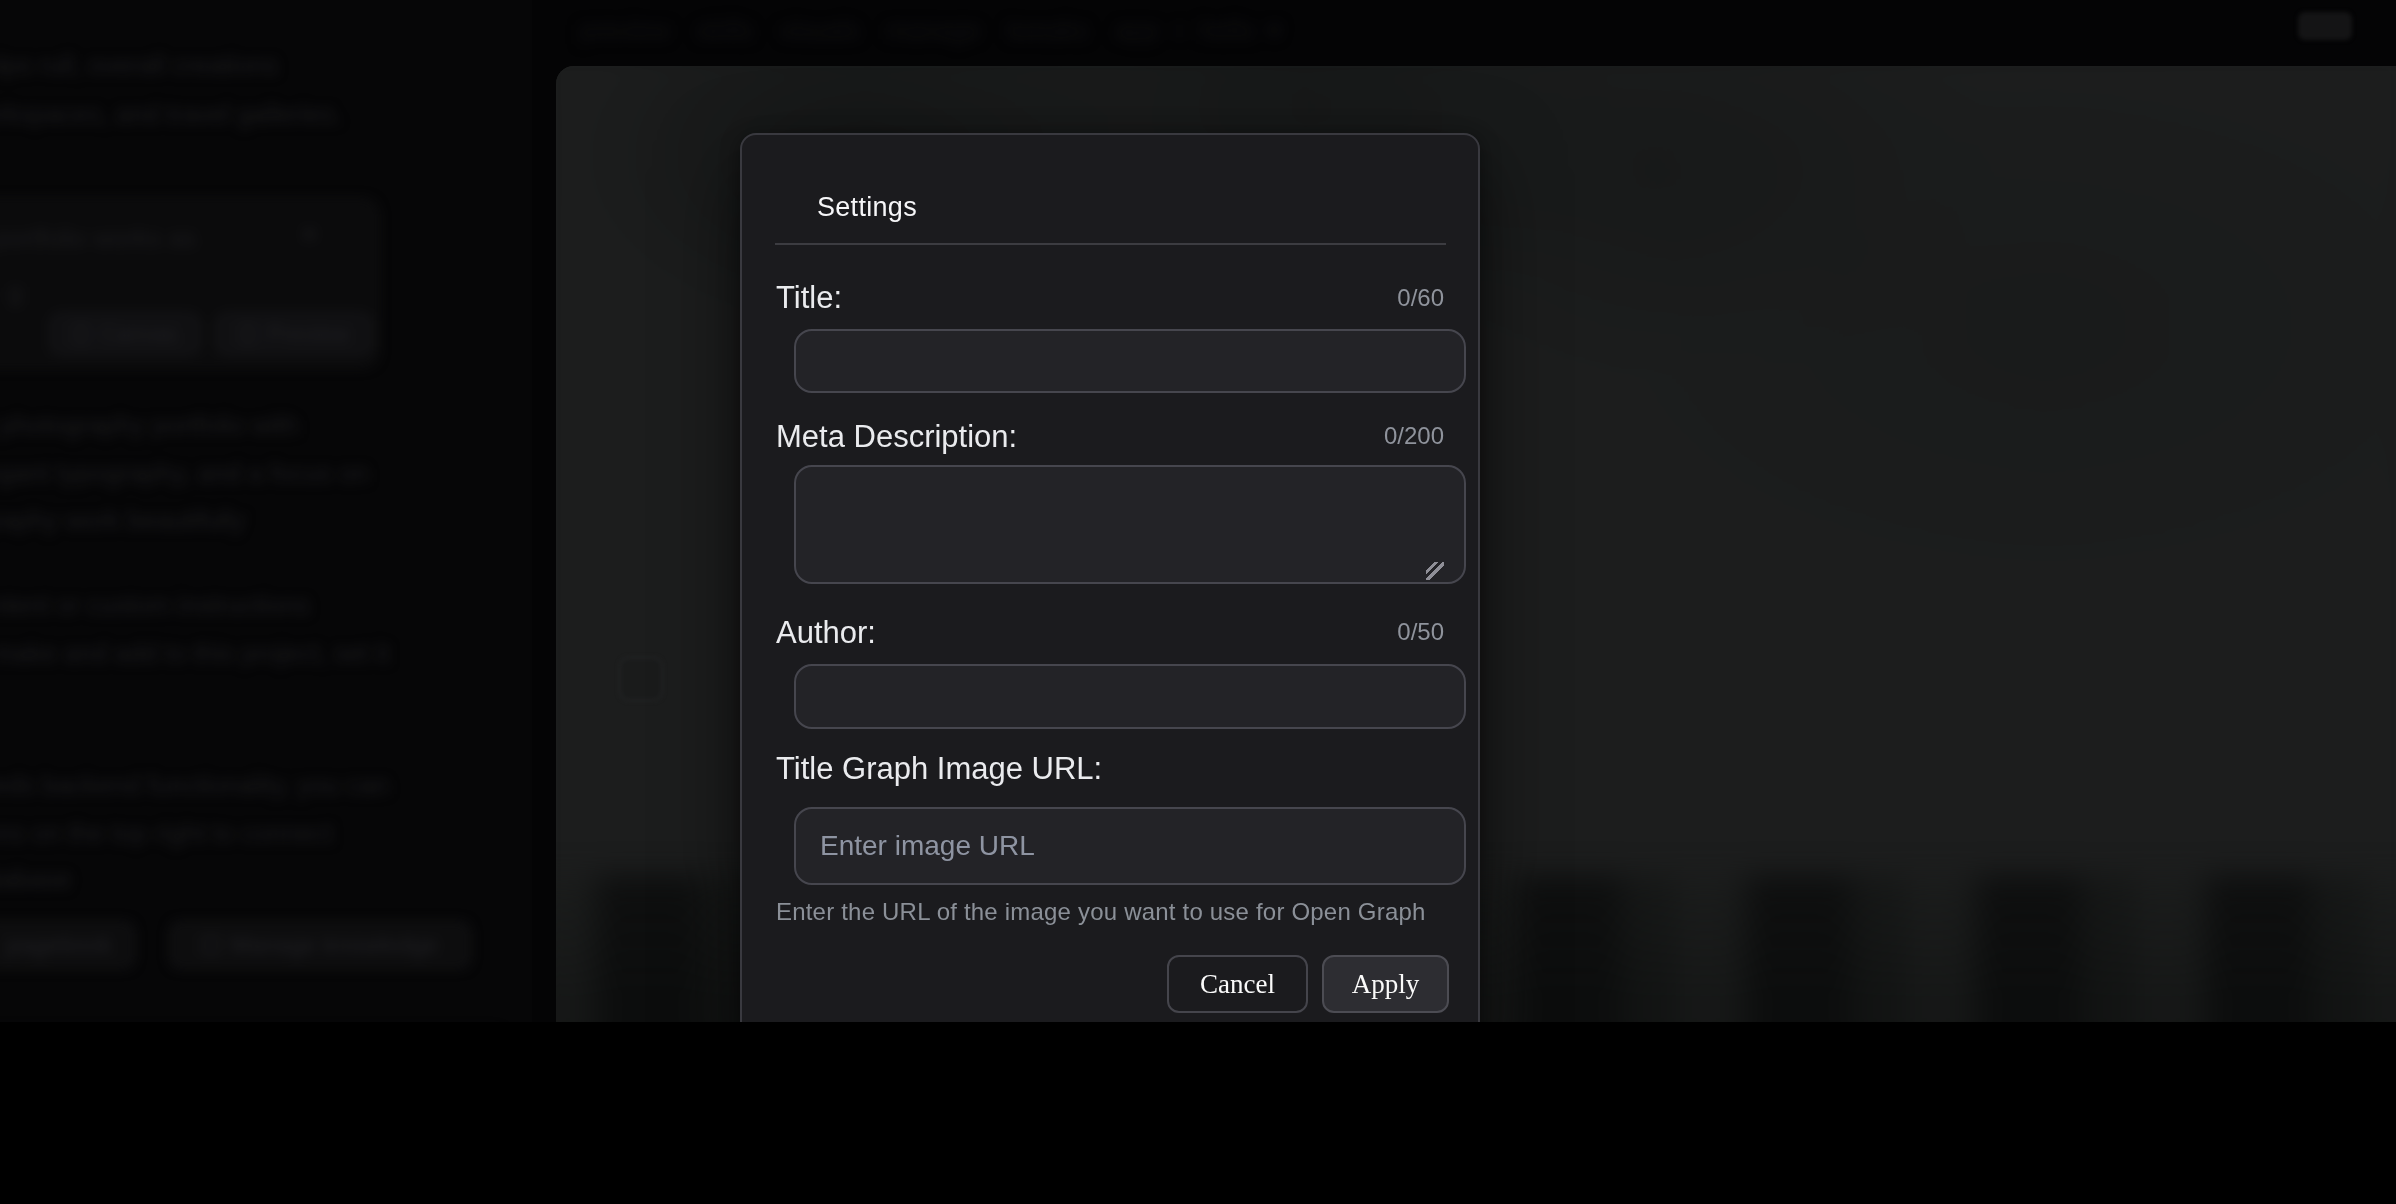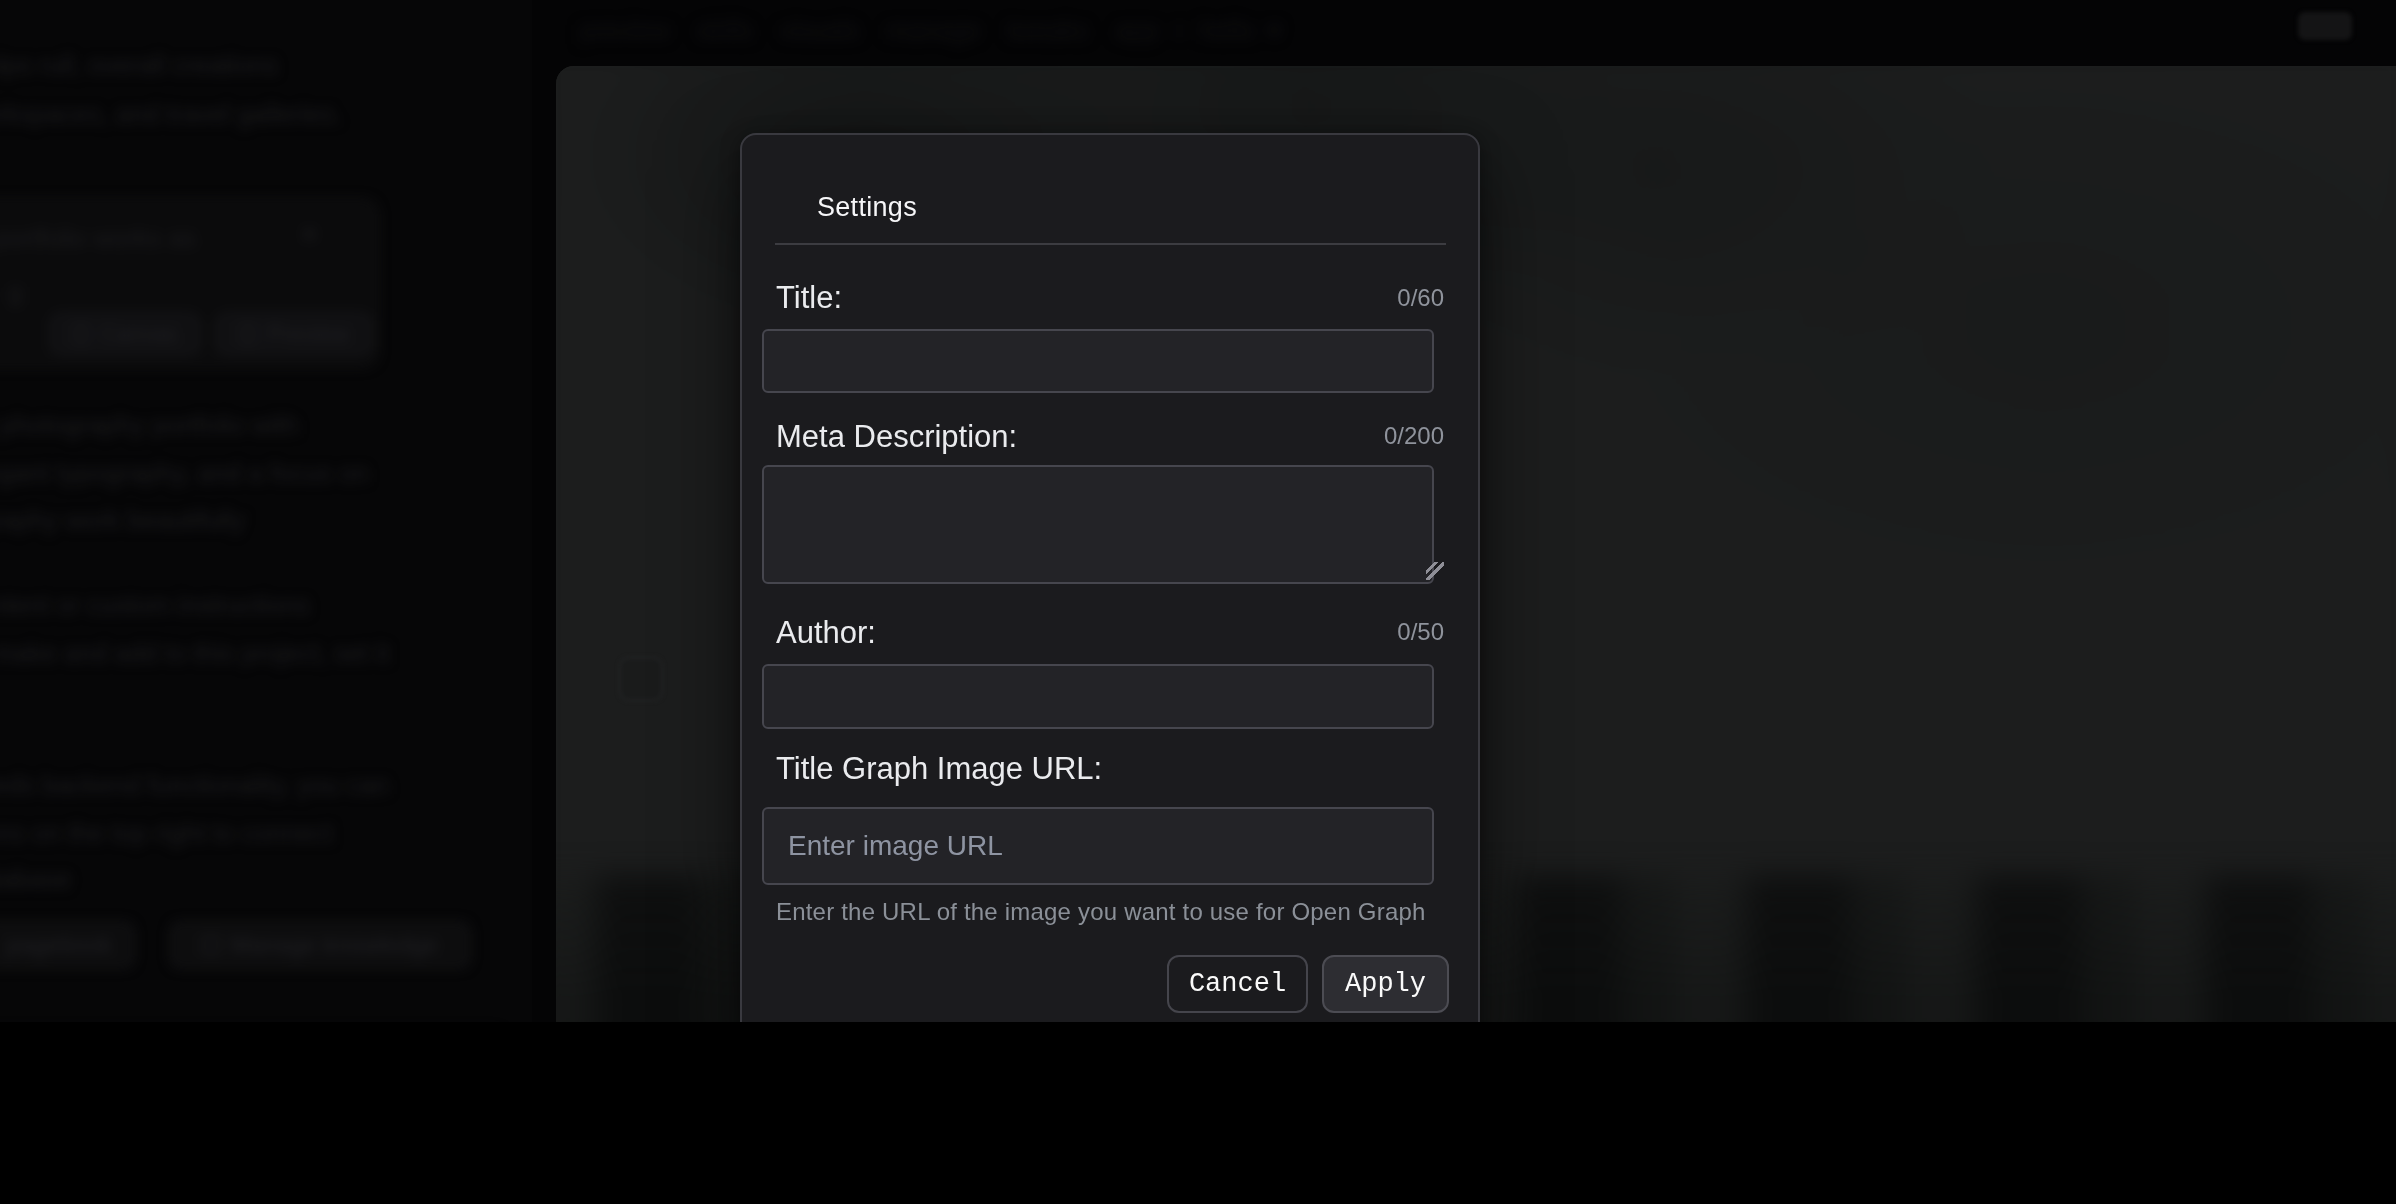--- a/index.html
+++ b/index.html
@@ -65,34 +65,34 @@
     box-shadow:0 30px 80px rgba(0,0,0,.55), 0 4px 20px rgba(0,0,0,.4);}
   .m-title{position:absolute;left:75px;top:57px;font-size:27px;font-weight:500;color:#f6f6f8;letter-spacing:.3px;}
   .m-divider{position:absolute;left:33px;right:32px;top:108px;height:2px;background:#3c3c41;}
   .m-label{position:absolute;left:34px;font-size:31px;color:#eaebee;}
   .m-counter{position:absolute;right:34px;font-size:24px;color:#8f939c;}
   .lab-title{top:145px}.cnt-title{top:149px}
   .lab-meta{top:284px}.cnt-meta{top:287px}
   .lab-author{top:480px}.cnt-author{top:483px}
   .lab-og{top:616px}
   .m-input,.m-textarea{
-    position:absolute;left:20px;width:672px;background:#232327;border:2px solid #46464e;border-radius:6px;
+    position:absolute;left:52px;width:672px;background:#232327;border:2px solid #46464e;border-radius:18px;
     color:#e8e9ec;font-family:"Liberation Sans","DejaVu Sans",sans-serif;font-size:28px;padding:0 24px;outline:none;}
   .in-title{top:194px;height:64px;}
   .m-textarea{top:330px;height:119px;padding:14px 24px;resize:none;font-size:26px;}
   .in-author{top:529px;height:65px;}
   .in-og{top:672px;height:78px;}
   .in-og::placeholder{color:#8e94a2;opacity:1;}
   .resize-grip{position:absolute;left:684px;top:427px;width:18px;height:18px;
     background:
       linear-gradient(135deg, transparent 0 6px, #8f8f97 6px 9px, transparent 9px 18px),
       linear-gradient(135deg, transparent 0 12px, #8f8f97 12px 15px, transparent 15px);}
   .m-helper{position:absolute;left:34px;top:763px;width:672px;font-size:24px;color:#8b9098;letter-spacing:.2px;white-space:nowrap;}
   .m-btn{position:absolute;top:820px;height:58px;border-radius:12px;display:flex;align-items:center;justify-content:center;
-    font-size:27px;color:#fafafa;font-family:Liberation Mono, monospace;cursor:default;}
+    font-size:27px;color:#fafafa;font-family:Liberation Serif, serif;cursor:default;}
   .btn-cancel{left:425px;width:141px;background:#1b1b1e;border:2px solid #45454c;}
   .btn-apply{left:580px;width:127px;background:#2d2d32;border:2px solid #4c4c53;}
 </style>
 </head>
 <body>
 
 <div class="stage">
 
   <div class="topbar">
     <div class="topbar-blur">

